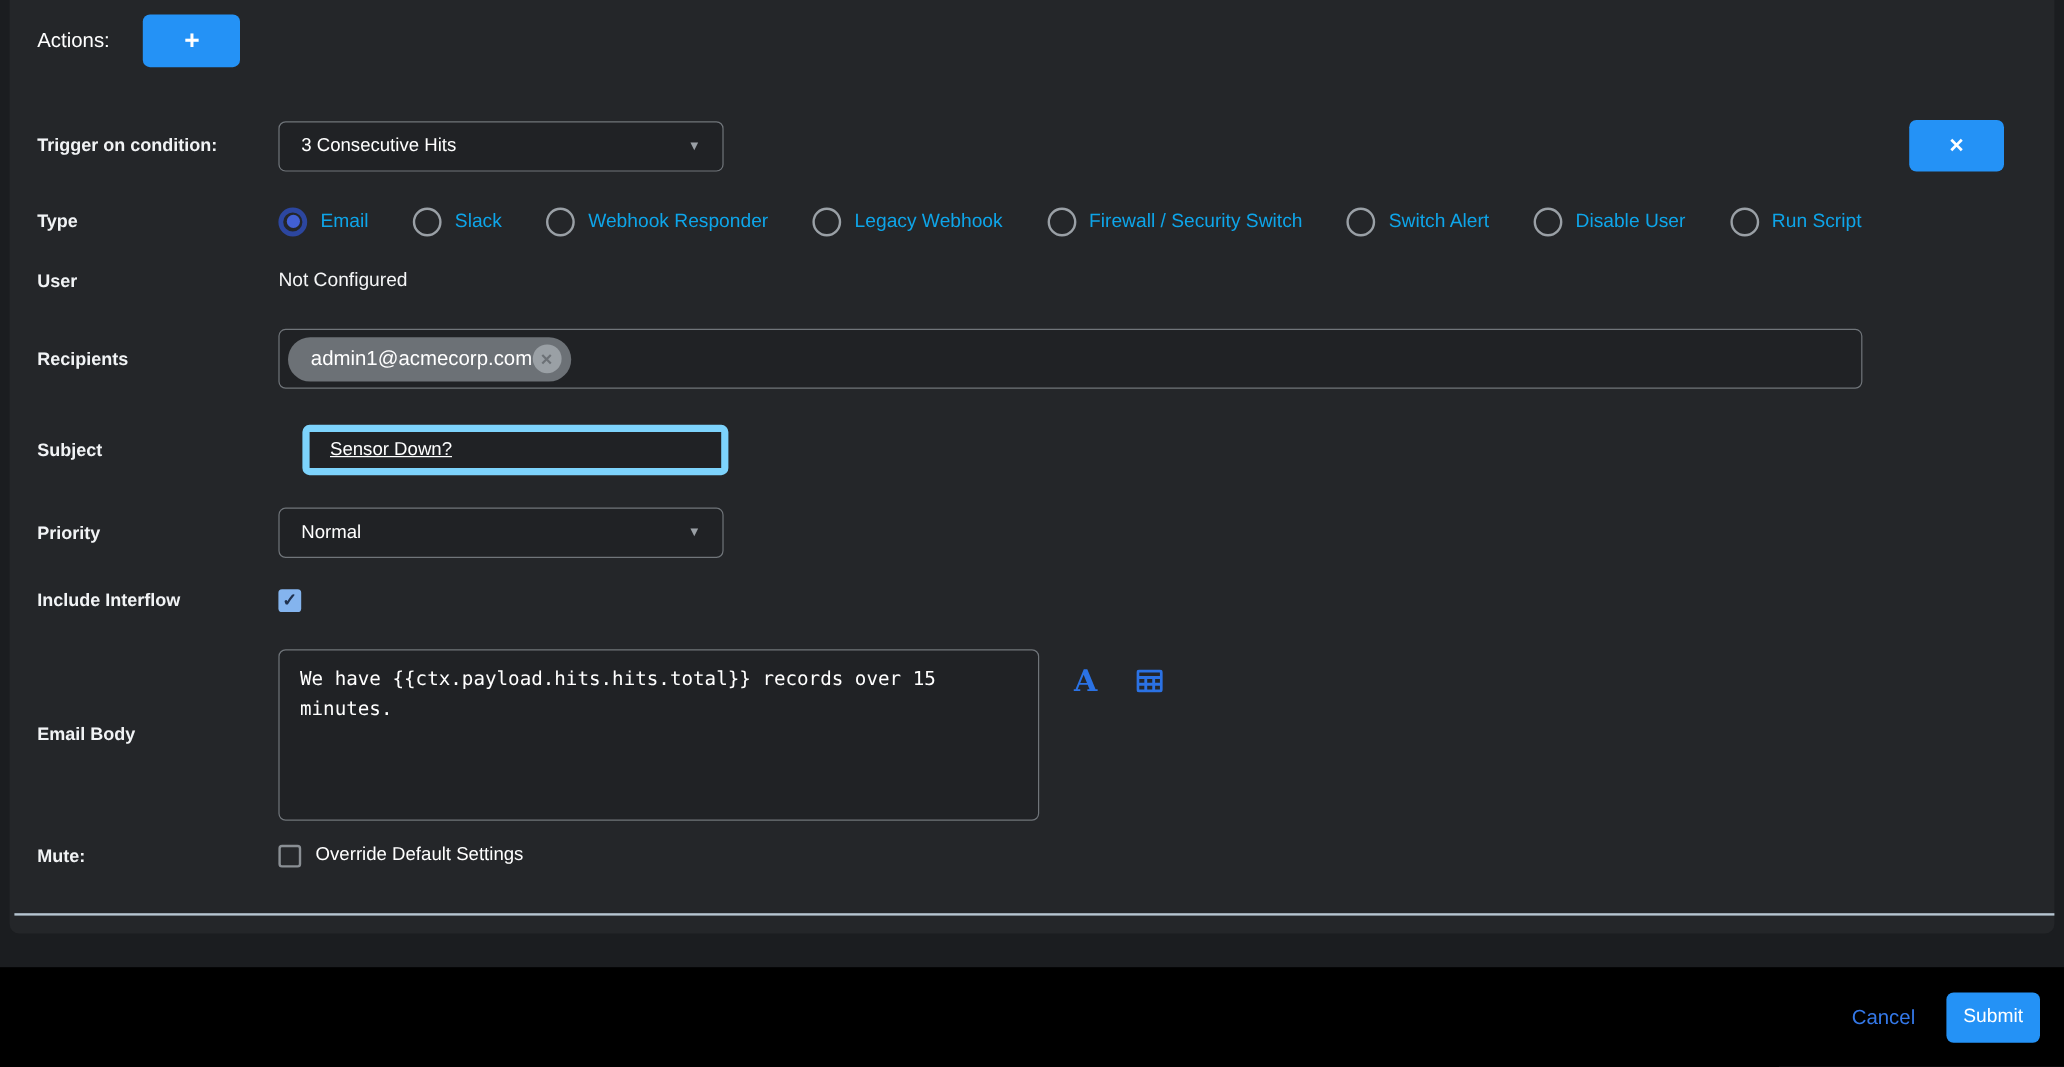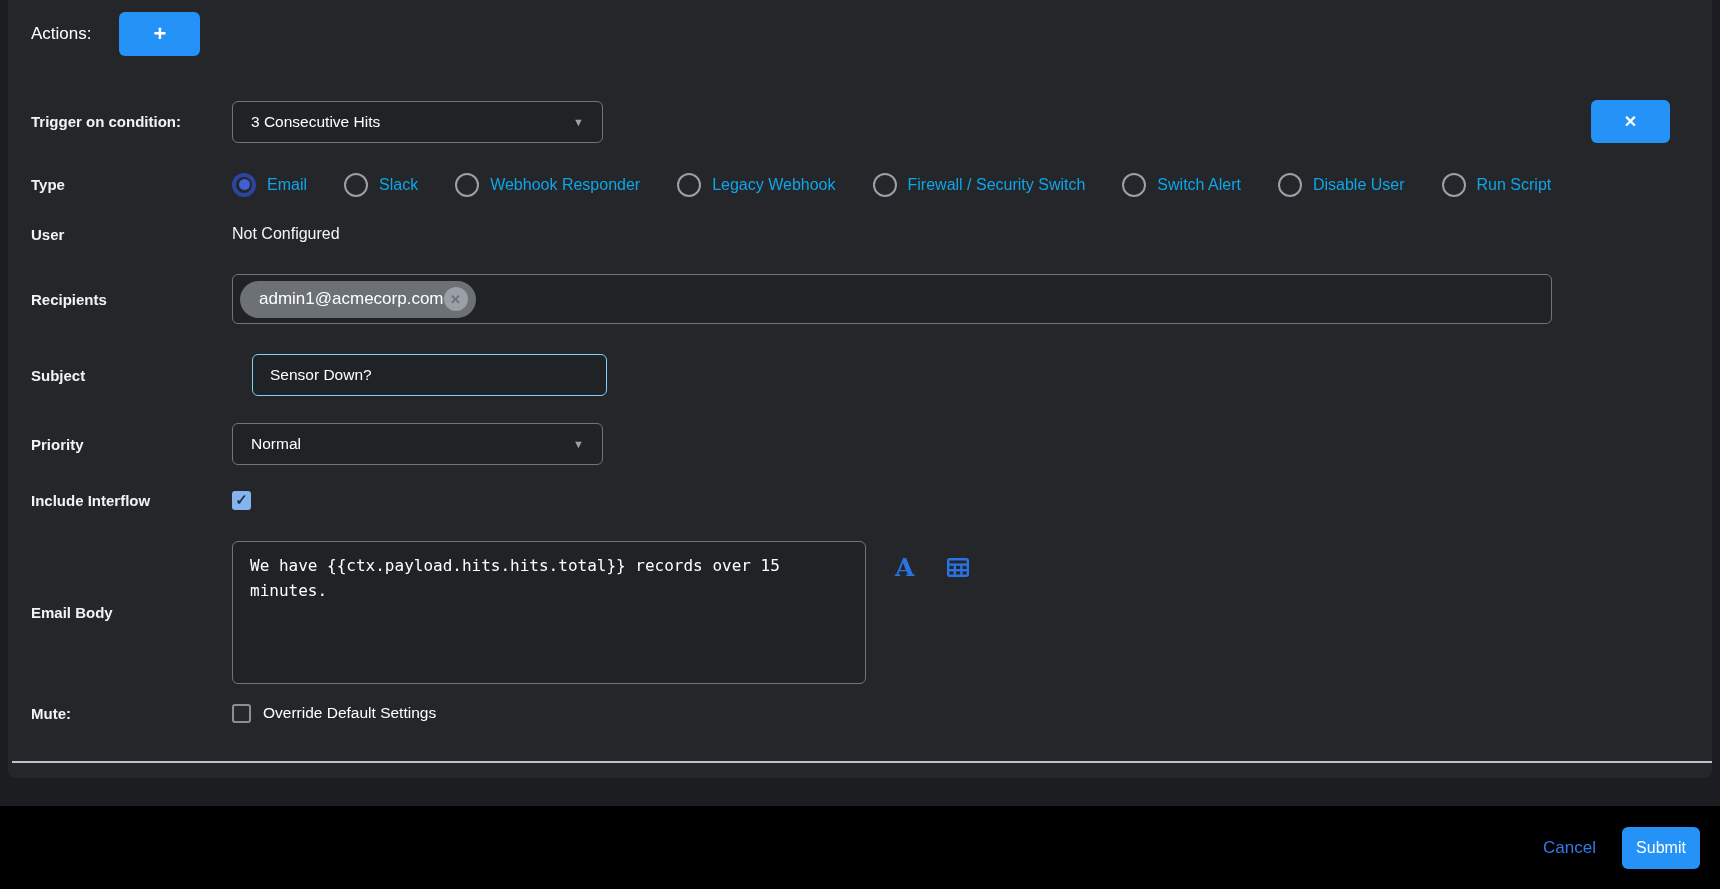--- a/index.html
+++ b/index.html
@@ -59,27 +59,28 @@
     cursor: pointer;
   }
   .select .caret {
     margin-left: auto;
     color: #9aa0a6;
     font-size: 11px;
   }
   .text-input {
     height: 42px;
     background: #202225;
-    border: 1px solid #7dd3fc;
+    border: 6px solid #7dd3fc;
     border-radius: 6px;
     color: #ffffff;
     font-size: 15.5px;
     padding: 0 17px;
     font-family: "Liberation Sans", sans-serif;
     outline: none;
+    text-decoration: underline;
   }
   
   .trigger-row  { margin-bottom: 28px; }
   .type-row     { margin-bottom: 26px; height: 27px; }
   .from-row     { margin-bottom: 30px; height: 20px; }
   .recip-row    { margin-bottom: 30px; }
   .subject-row  { margin-bottom: 27px; gap: 20px; }
   .priority-row { margin-bottom: 25px; }
   .flow-row     { margin-bottom: 31px; height: 20px; }
   .body-row     { margin-bottom: 18px; }

